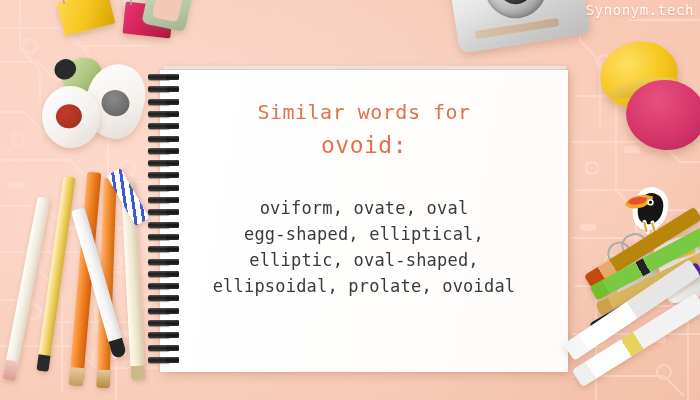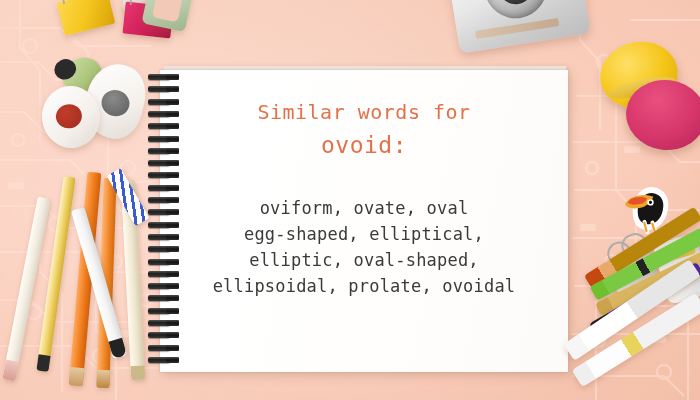--- a/index.html
+++ b/index.html
@@ -408,14 +408,15 @@
               background:linear-gradient(90deg,#1c1c1c 0 22px,#4b1fa8 22px 100%);"></div>
   <div class="crayon" style="left:556px;top:300px;width:152px;height:20px;transform:rotate(-34deg);
               background:linear-gradient(90deg,#f6f6f6 0 18px,#ffffff 18px 76px,#e6e6e6 76px 100%);
               box-shadow:-1px 2px 6px rgba(150,100,70,.3);"></div>
   <div class="crayon" style="left:566px;top:330px;width:146px;height:20px;transform:rotate(-32deg);
               background:linear-gradient(90deg,#efefef 0 16px,#fdfdfd 16px 58px,#e8d35c 58px 72px,#f2f2f2 72px 100%);
               box-shadow:-1px 2px 6px rgba(150,100,70,.3);"></div>
 
   <div class="vignette"></div>
 
+  <div class="brand">Synonym.tech</div>
 
 </div>
 
 </body></html>

